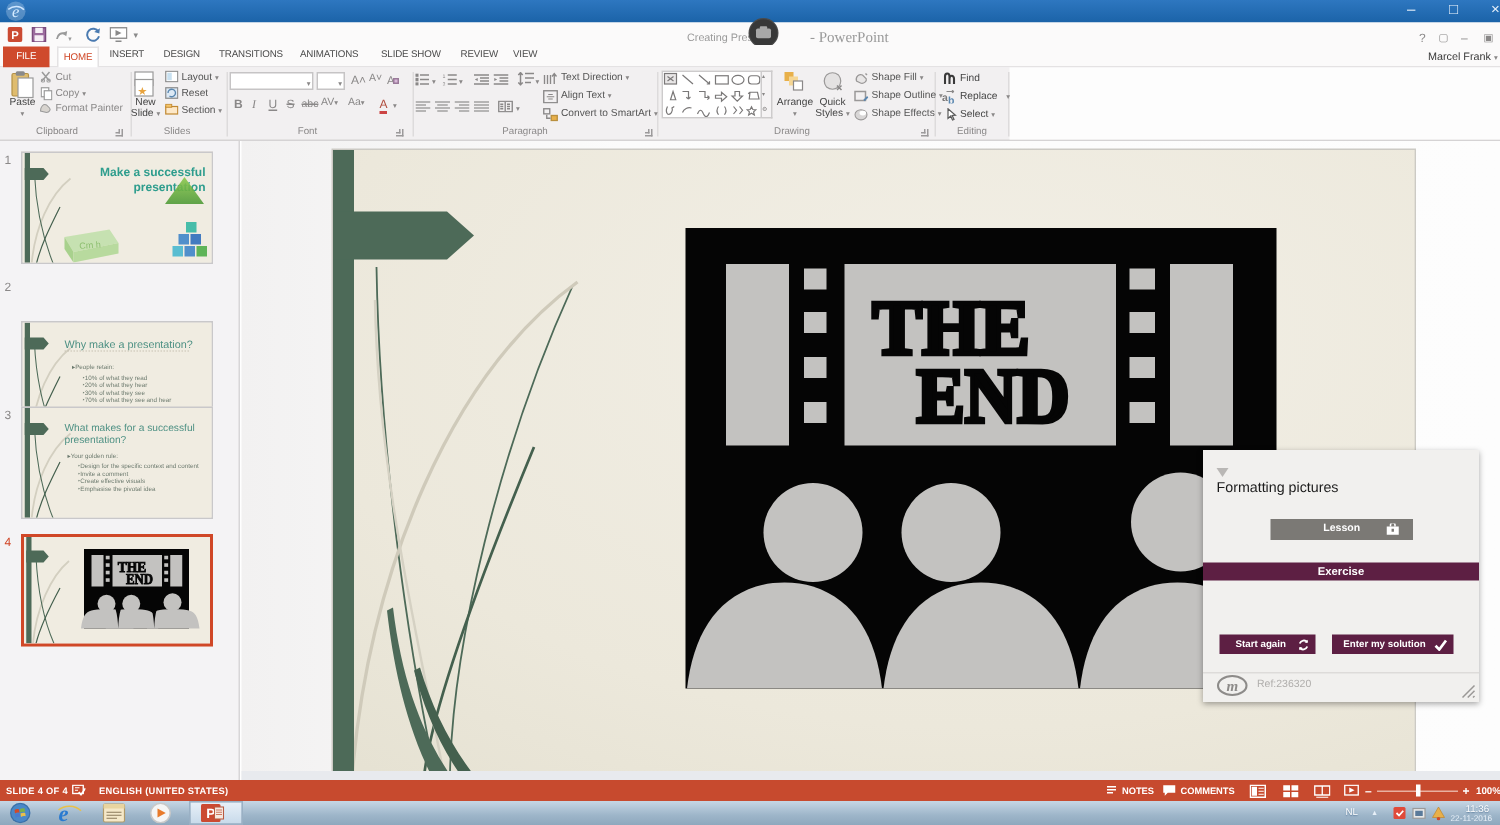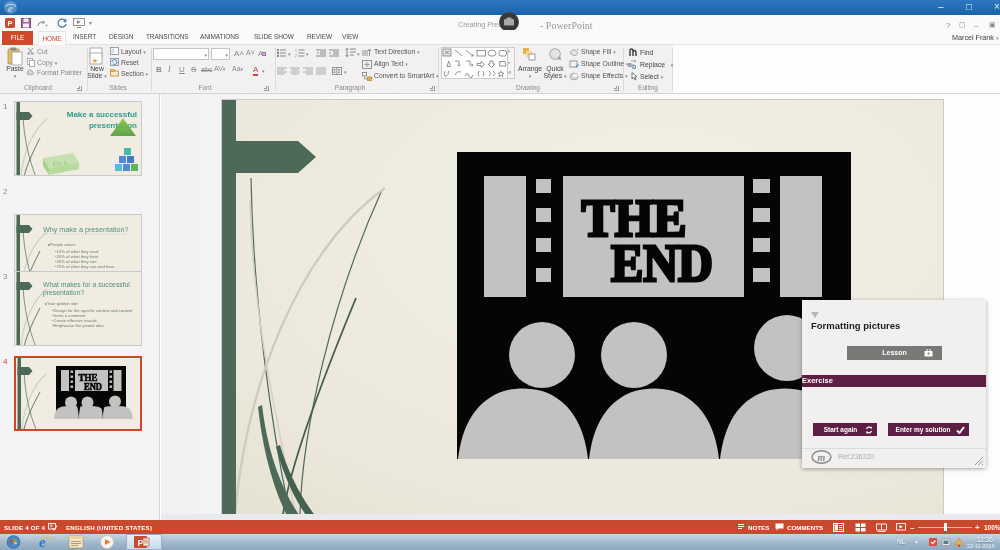--- a/index.html
+++ b/index.html
@@ -508,29 +508,29 @@
           <circle cx="565" cy="248" r="33"></circle>
           <path d="M 236,359 C 240,325 254,300 282,291 C 293,287.5 309,287.5 320,291 C 348,300 362,325 366,359 Z"></path>
           <path d="M 367,359 C 371,325 385,300 413,291 C 424,287.5 440,287.5 451,291 C 479,300 493,325 497,359 Z"></path>
           <path d="M 498,359 C 502,325 516,300 544,291 C 555,287.5 571,287.5 582,291 C 610,300 624,325 628,359 Z"></path>
         </g>
       </svg>
     </div>
   </div>
   <div id="tutor" class="abs">
     <div style="position:absolute;left:9px;top:12px;width:0;height:0;border-left:4px solid transparent;border-right:4px solid transparent;border-top:6px solid #b9b7b5;"></div>
-    <div style="position:absolute;left:9px;top:20px;font-size:9.5px;font-weight:bold;color:#1c1c1c;">Formatting pictures</div>
+    <div style="position:absolute;left:9px;top:20px;font-size:9.5px;font-weight:normal;color:#1c1c1c;">Formatting pictures</div>
     <div style="position:absolute;left:45px;top:46px;width:95px;height:14px;background:#7b7975;color:#fff;font-weight:bold;font-size:7px;text-align:center;line-height:14px;">Lesson
       <svg style="position:absolute;right:9px;top:3px;" width="9" height="8" viewBox="0 0 9 8">
         <rect x="0.5" y="2" width="8" height="5.5" fill="#fff"></rect>
         <path d="M3,2 V1 a1.5,1.5 0 0 1 3,0 V2" stroke="#fff" fill="none"></path>
         <rect x="3.7" y="3.5" width="1.6" height="2" fill="#7b7975"></rect>
       </svg>
     </div>
-    <div style="position:absolute;left:0;top:75px;width:184px;height:12px;background:#5d1f43;color:#fff;font-weight:bold;font-size:7.5px;line-height:12px;">Exercise</div>
+    <div style="position:absolute;left:0;top:75px;width:184px;height:12px;background:#5d1f43;color:#fff;font-weight:bold;font-size:7.5px;text-align:center;line-height:12px;">Exercise</div>
     <div class="mbtn" style="left:11px;top:123px;width:64px;height:13px;line-height:13px;padding-right:9px;">Start again
       <svg style="position:absolute;right:4px;top:2.5px;" width="8" height="8" viewBox="0 0 8 8">
         <path d="M1.5,3 a3,3 0 0 1 5,-1 M6.5,5 a3,3 0 0 1 -5,1" stroke="#fff" stroke-width="1.3" fill="none"></path>
         <path d="M6.8,0.5 L6.8,2.6 L4.7,2.3 Z M1.2,7.5 L1.2,5.4 L3.3,5.7 Z" fill="#fff"></path>
       </svg>
     </div>
     <div class="mbtn" style="left:86px;top:123px;width:81px;height:13px;line-height:13px;padding-right:11px;">Enter my solution
       <svg style="position:absolute;right:4px;top:2.5px;" width="9" height="8" viewBox="0 0 9 8">
         <path d="M1,4.5 L3.5,7 L8,1" stroke="#fff" stroke-width="1.8" fill="none"></path>
       </svg>

